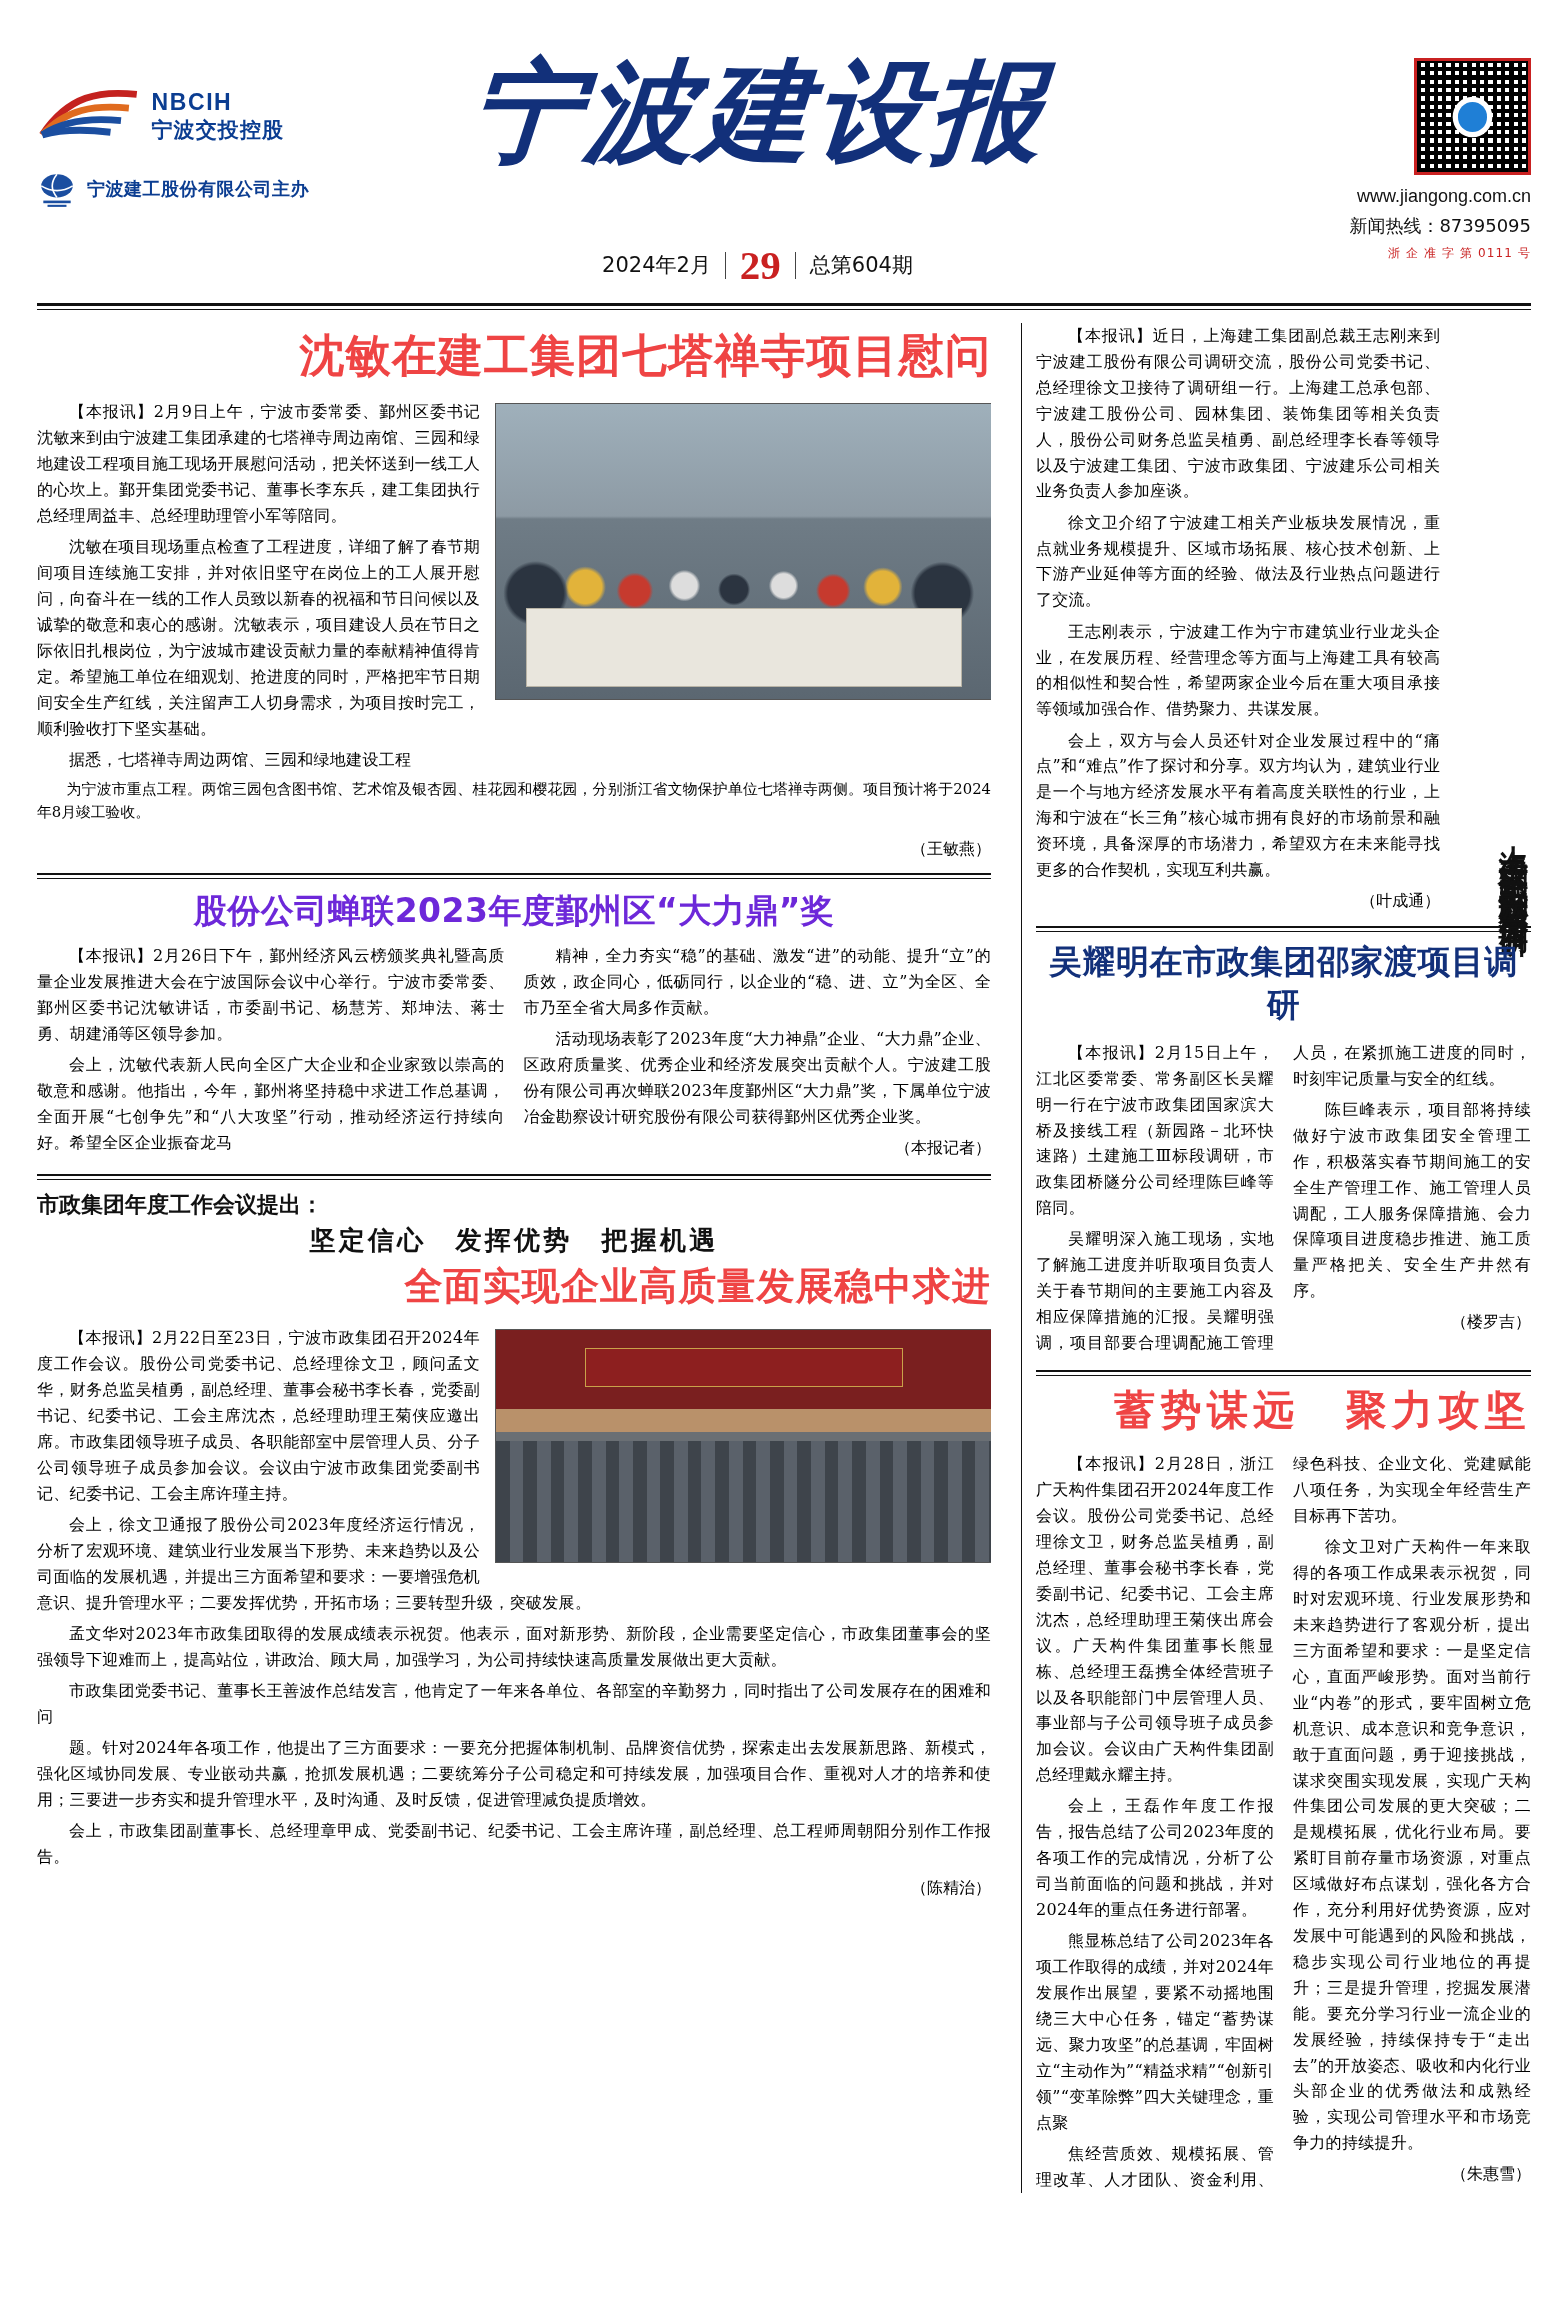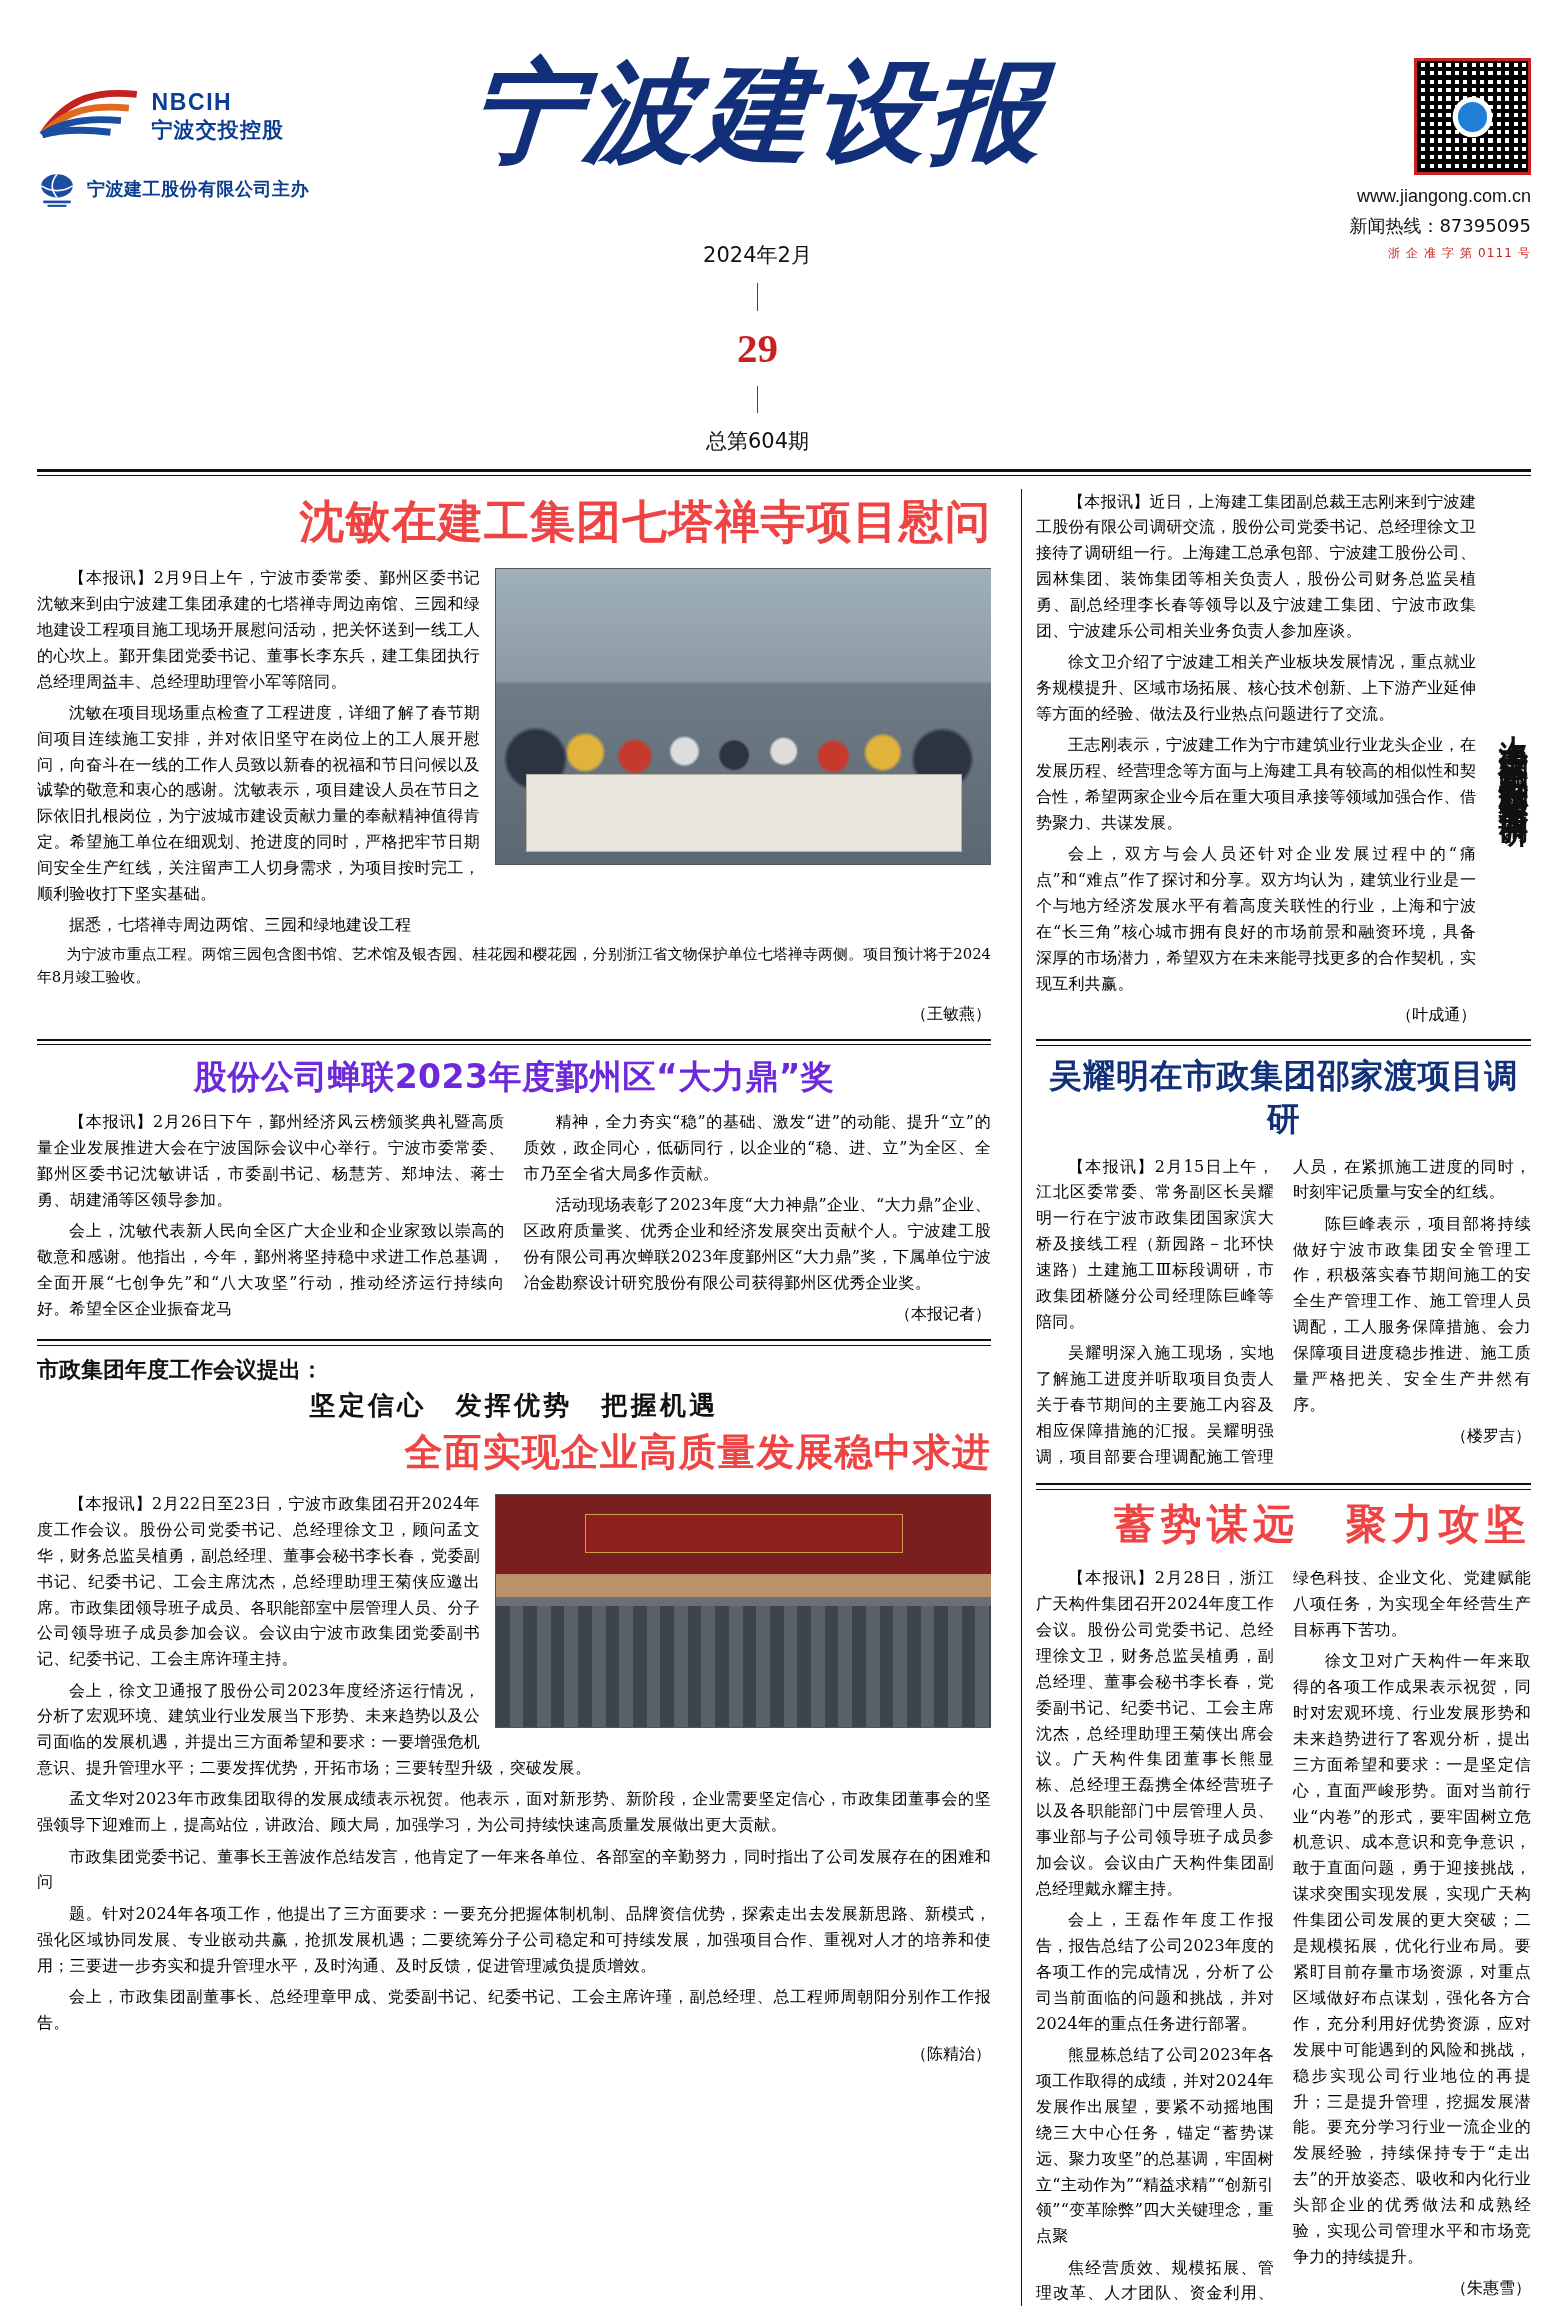--- a/index.html
+++ b/index.html
@@ -138,21 +138,20 @@
   
   .datebar {
     display: flex;
     align-items: center;
     justify-content: center;
     gap: 13.7px;
     margin-top: -21px;
     margin-left: 274px;
     margin-right: 327px;
     font-family: "DejaVu Sans", "Liberation Sans", sans-serif;
-    flex-direction: column;
   }
   .datebar .date {
     font-size: 21px;
     color: #111;
   }
   .datebar .sep {
     width: 1.6px; height: 27.4px; background: #444;
   }
   .datebar .issue-num {
     font-size: 41px;
@@ -326,22 +325,23 @@
     font-family: "DejaVu Sans", "Liberation Sans", sans-serif;
     font-weight: bold;
     font-size: 29.5px;
     letter-spacing: 5.3px;
     color: #111;
     line-height: 1.18;
     margin-left: 9.5px;
   }
   .right-top {
     display: flex;
-    align-items: center;
+    align-items: flex-end;
     justify-content: space-between;
+    gap: 36px;
   }
   .right-top-text {
     flex: 1;
     padding-right: 10.5px;
   }
   .hr-double {
     border-top: 2.6px solid #111;
     border-bottom: 1.1px solid #111;
     height: 3.2px;
     margin: 13.7px 0 9.5px 0;

